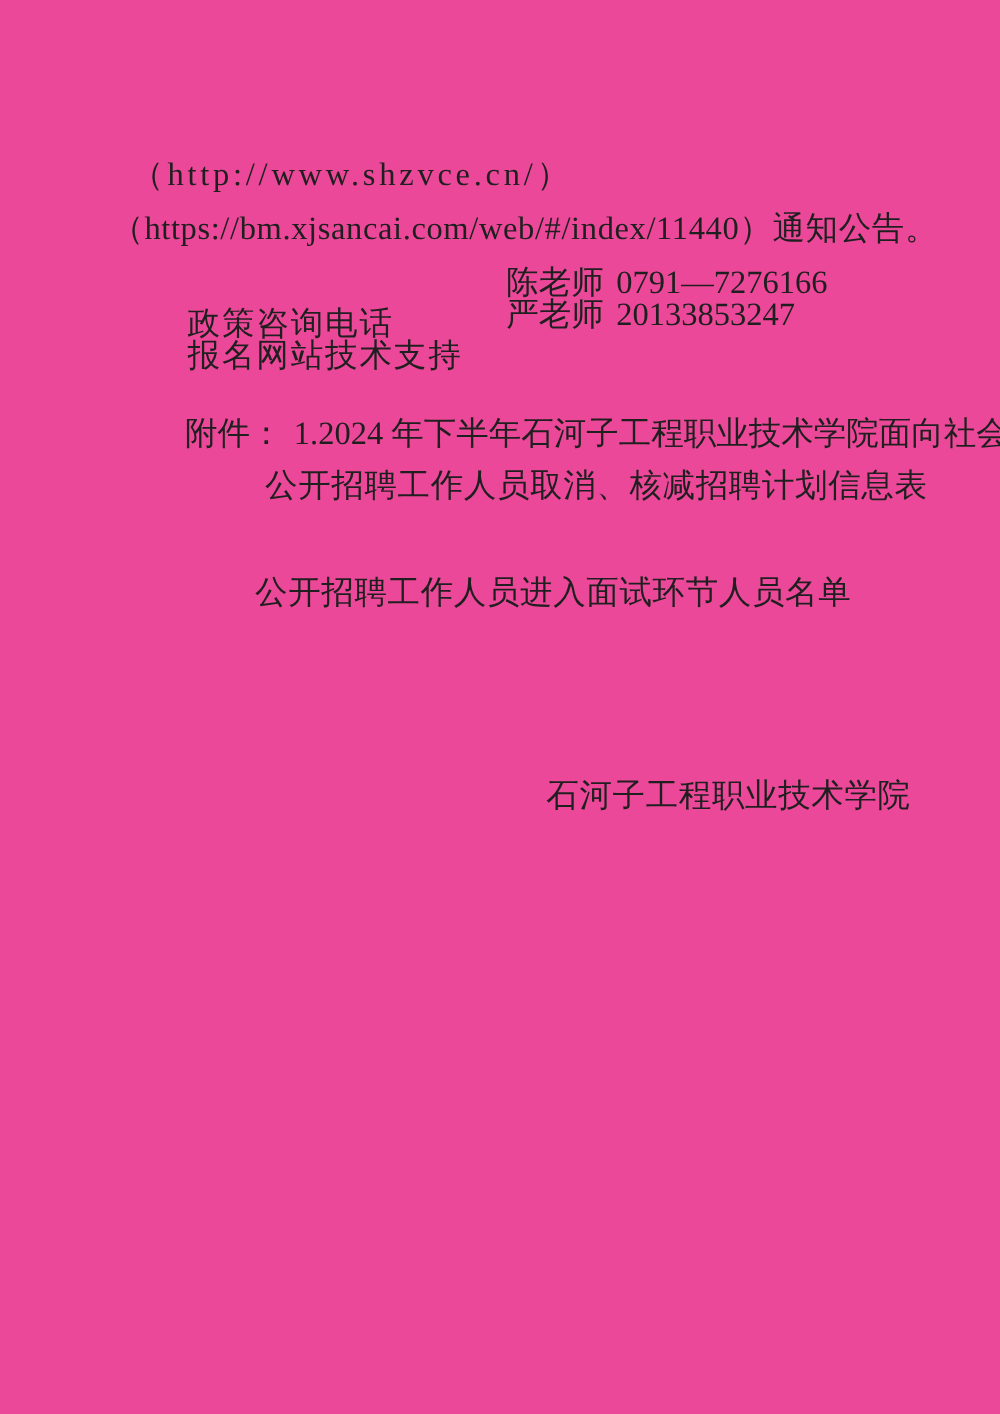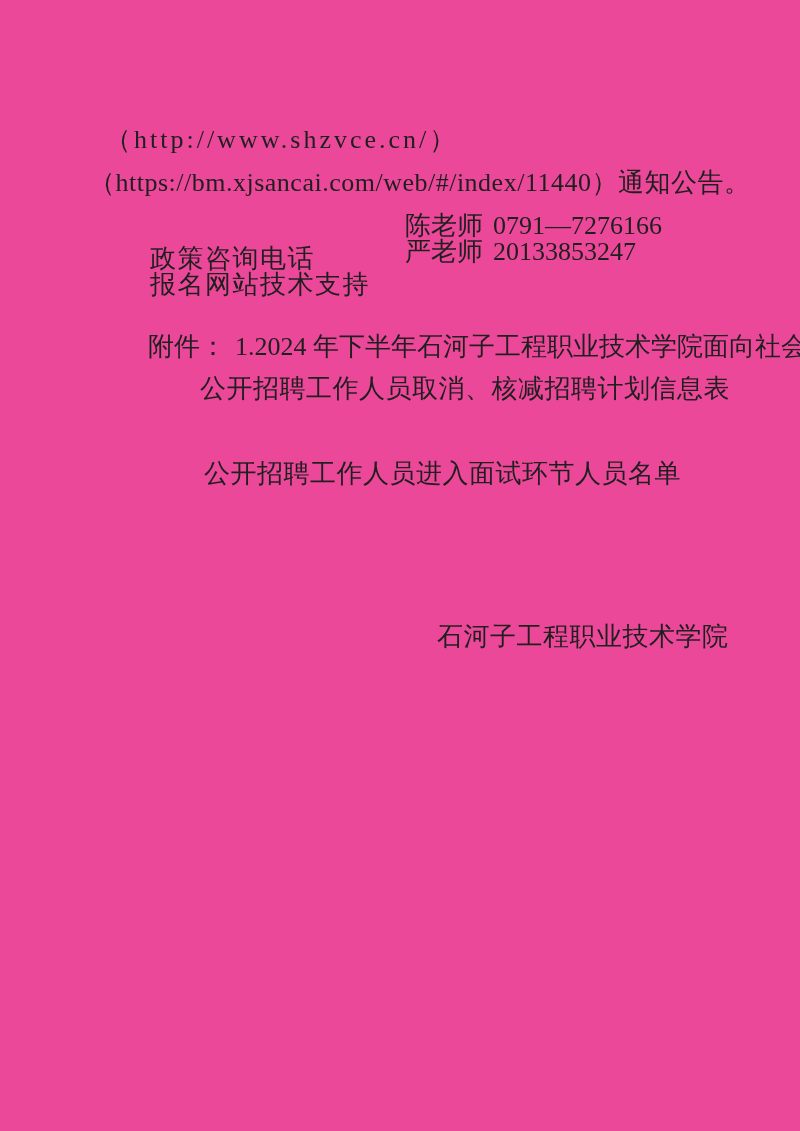--- a/index.html
+++ b/index.html
@@ -37,21 +37,21 @@
   .url-line-2 { left: 89px; top: 167px; letter-spacing: 0.5px; }
 
   .contact-row-1 { top: 210px; }
   .contact-row-2 { top: 236px; }
   .contact-label  { left: 150px; letter-spacing: 1.5px; margin-top: 33px; }
   .contact-value  { left: 405px; }
   .contact-value .person { margin-right: 10px; }
 
   .attach-head    { left: 148px; top: 331px; }
   .attach-head .attach-label { margin-right: 9px; }
-  .attach-l2      { left: 200px; top: 373px; letter-spacing: 0.5px; }
+  .attach-l2      { left: 212px; top: 373px; letter-spacing: 0.5px; }
   .attach-l3      { left: 215px; top: 416px; }
   .attach-l4      { left: 204px; top: 458px; letter-spacing: 0.5px; }
 
   .sig-org  { left: 437px; top: 621px; letter-spacing: 0.5px; }
   .sig-date { left: 478px; top: 663px; }
 </style>
 </head>
 <body>
 
 <div class="page">

